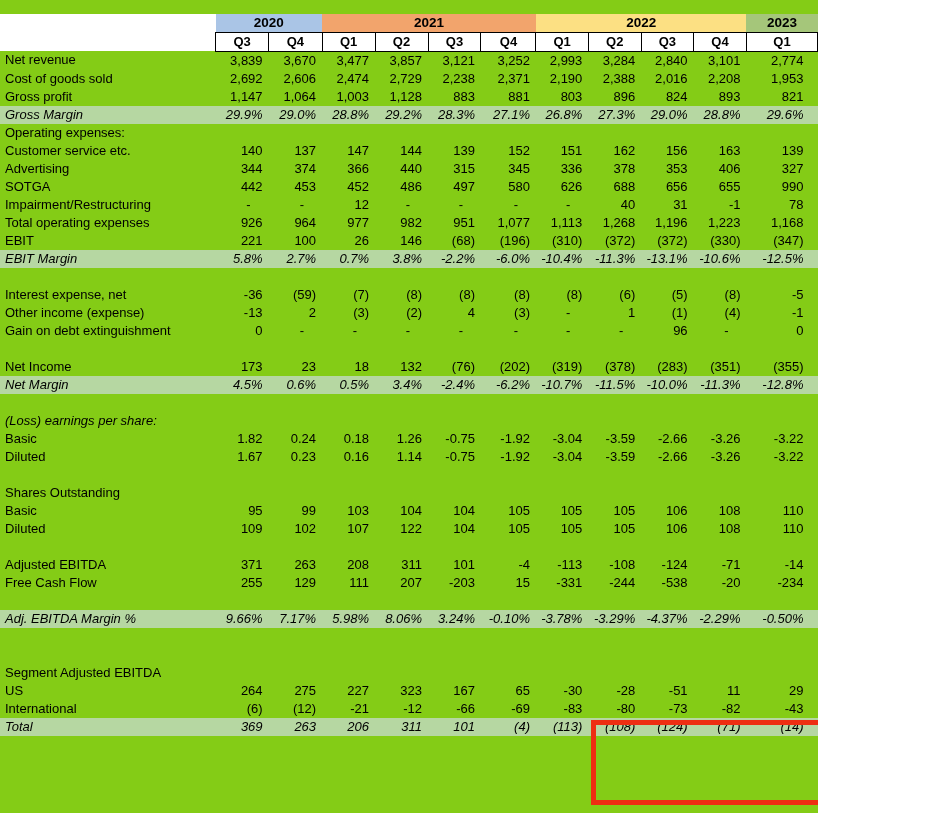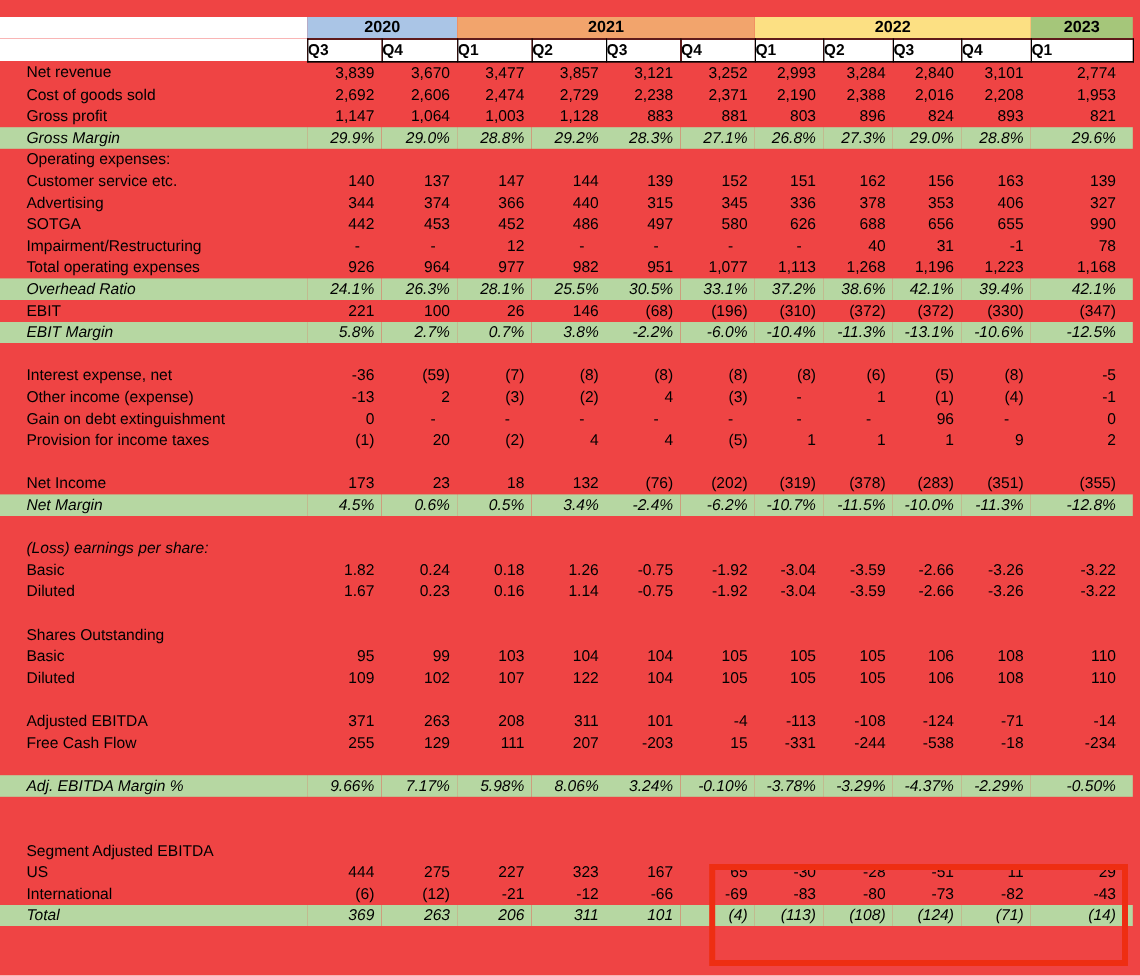--- a/index.html
+++ b/index.html
@@ -1,39 +1,39 @@
 <!DOCTYPE html>
 <html style="--green: #b6d7a2; --red: #ee2e12;"><head>
 <meta charset="utf-8">
 <style>
   html,body { margin:0; padding:0; background:#ffffff; }
   .stage {
-    position:relative; width:950px; height:813px; background:#ef4444;
+    position:relative; width:818px; height:813px; background:#84cc16;
     font-family:"Liberation Sans", sans-serif; color:#000;
     overflow:hidden;
   }
   table.fin {
     position:absolute; left:0; top:14px;
     border-collapse:collapse; table-layout:fixed;
   }
   th, td {
     padding:0; margin:0; box-sizing:border-box;
     height:18px; line-height:18px; font-size:13px;
     white-space:nowrap; overflow:hidden;
   }
   th.year {
     font-weight:bold; text-align:center; height:17px; line-height:17px;
     font-size:13.5px;
   }
   th.corner { background:#fff; }
   th.qtr {
-    font-weight:bold; text-align:left; background:#fff;
+    font-weight:bold; text-align:center; background:#fff;
     border:1px solid #000;
   }
-  td.label { text-align:left; padding-left:22px; }
+  td.label { text-align:left; padding-left:5px; }
   td.num   { text-align:right; padding-right:6px; }
   td.num.last { padding-right:14px; }
   td.num.dash { padding-right:18px; }
   tr.green td { background:var(--green,#b6d7a2); font-style:italic; }
   tr.section-italic td.label { font-style:italic; }
   .redbox {
     position:absolute; left:591px; top:720px; width:349px; height:85px;
     border:5px solid var(--red,#ee2e12); box-sizing:border-box;
     pointer-events:none; background:transparent;
   }
@@ -214,34 +214,20 @@
           <td class="num">977</td>
           <td class="num">982</td>
           <td class="num">951</td>
           <td class="num">1,077</td>
           <td class="num">1,113</td>
           <td class="num">1,268</td>
           <td class="num">1,196</td>
           <td class="num">1,223</td>
           <td class="num last">1,168</td>
         </tr>
-        <tr class="row green">
-          <td class="label">Overhead Ratio</td>
-          <td class="num">24.1%</td>
-          <td class="num">26.3%</td>
-          <td class="num">28.1%</td>
-          <td class="num">25.5%</td>
-          <td class="num">30.5%</td>
-          <td class="num">33.1%</td>
-          <td class="num">37.2%</td>
-          <td class="num">38.6%</td>
-          <td class="num">42.1%</td>
-          <td class="num">39.4%</td>
-          <td class="num last">42.1%</td>
-        </tr>
         <tr class="row data">
           <td class="label">EBIT</td>
           <td class="num">221</td>
           <td class="num">100</td>
           <td class="num">26</td>
           <td class="num">146</td>
           <td class="num">(68)</td>
           <td class="num">(196)</td>
           <td class="num">(310)</td>
           <td class="num">(372)</td>
@@ -312,34 +298,20 @@
           <td class="num dash">-</td>
           <td class="num dash">-</td>
           <td class="num dash">-</td>
           <td class="num dash">-</td>
           <td class="num dash">-</td>
           <td class="num dash">-</td>
           <td class="num">96</td>
           <td class="num dash">-</td>
           <td class="num last">0</td>
         </tr>
-        <tr class="row data">
-          <td class="label">Provision for income taxes</td>
-          <td class="num">(1)</td>
-          <td class="num">20</td>
-          <td class="num">(2)</td>
-          <td class="num">4</td>
-          <td class="num">4</td>
-          <td class="num">(5)</td>
-          <td class="num">1</td>
-          <td class="num">1</td>
-          <td class="num">1</td>
-          <td class="num">9</td>
-          <td class="num last">2</td>
-        </tr>
         <tr class="row blank">
           <td class="label"></td>
           <td class="num"></td>
           <td class="num"></td>
           <td class="num"></td>
           <td class="num"></td>
           <td class="num"></td>
           <td class="num"></td>
           <td class="num"></td>
           <td class="num"></td>
@@ -519,21 +491,21 @@
           <td class="label">Free Cash Flow</td>
           <td class="num">255</td>
           <td class="num">129</td>
           <td class="num">111</td>
           <td class="num">207</td>
           <td class="num">-203</td>
           <td class="num">15</td>
           <td class="num">-331</td>
           <td class="num">-244</td>
           <td class="num">-538</td>
-          <td class="num">-18</td>
+          <td class="num">-20</td>
           <td class="num last">-234</td>
         </tr>
         <tr class="row blank">
           <td class="label"></td>
           <td class="num"></td>
           <td class="num"></td>
           <td class="num"></td>
           <td class="num"></td>
           <td class="num"></td>
           <td class="num"></td>
@@ -594,21 +566,21 @@
           <td class="num"></td>
           <td class="num"></td>
           <td class="num"></td>
           <td class="num"></td>
           <td class="num"></td>
           <td class="num"></td>
           <td class="num last"></td>
         </tr>
         <tr class="row data">
           <td class="label">US</td>
-          <td class="num">444</td>
+          <td class="num">264</td>
           <td class="num">275</td>
           <td class="num">227</td>
           <td class="num">323</td>
           <td class="num">167</td>
           <td class="num">65</td>
           <td class="num">-30</td>
           <td class="num">-28</td>
           <td class="num">-51</td>
           <td class="num">11</td>
           <td class="num last">29</td>

